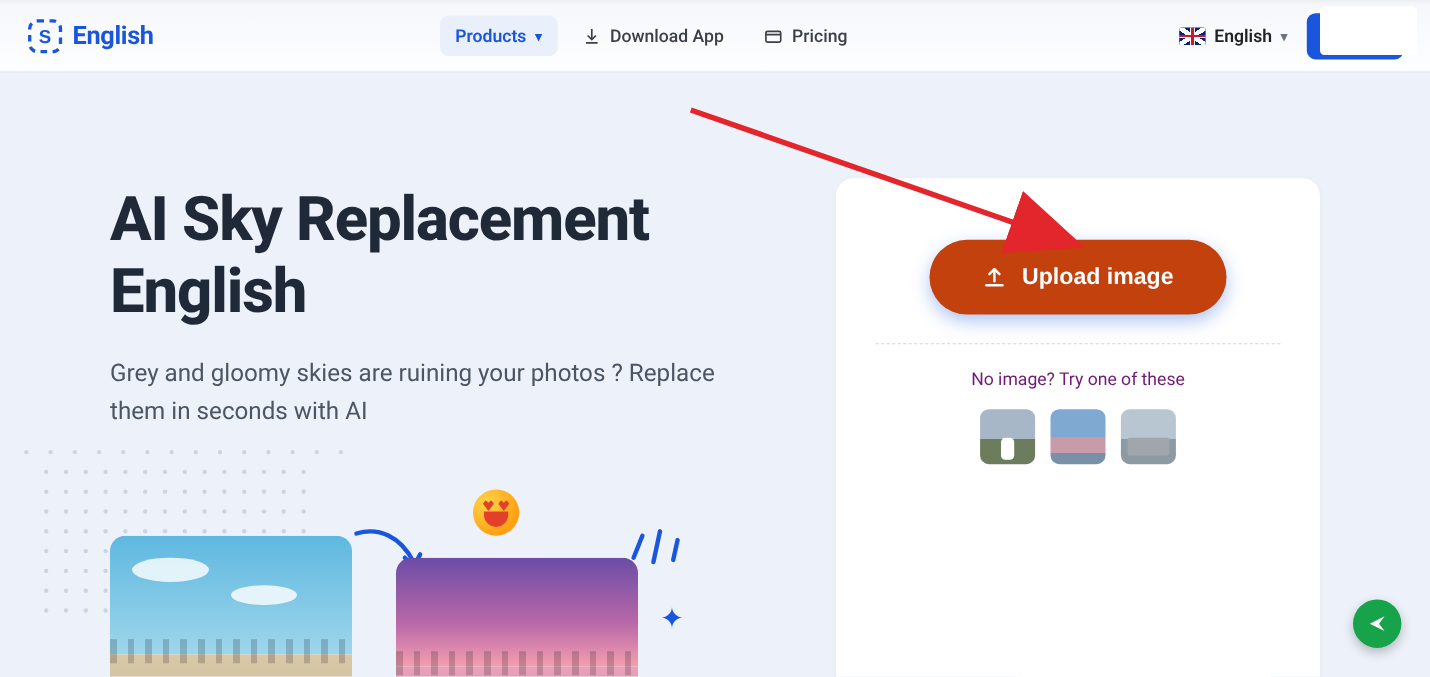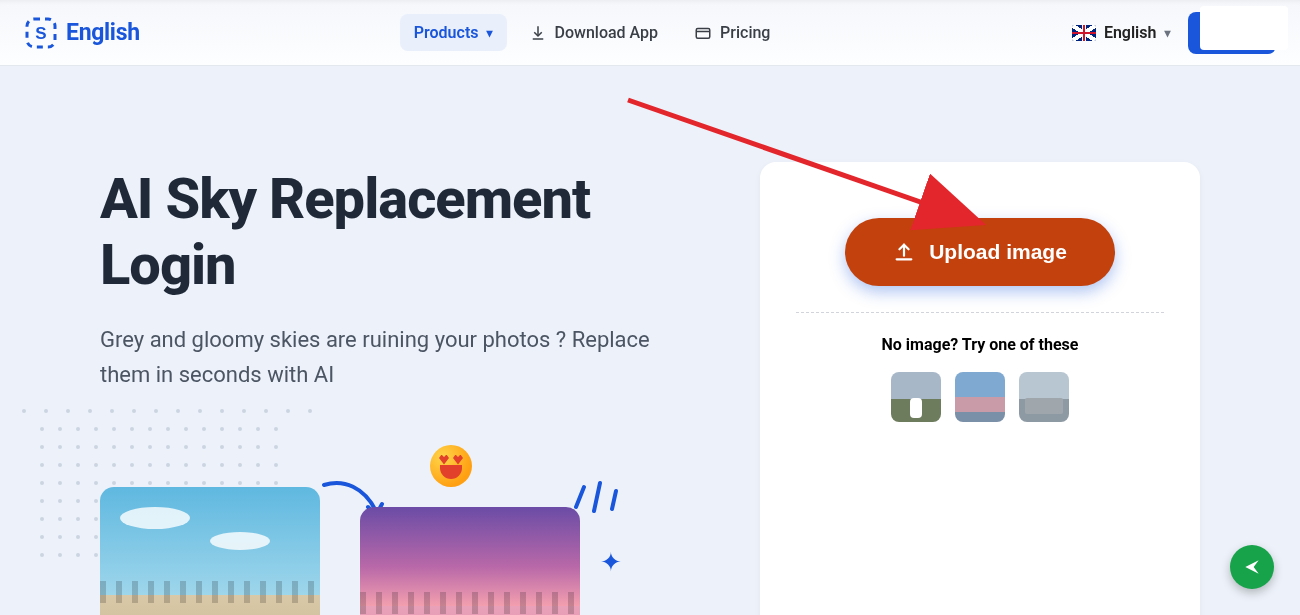--- a/index.html
+++ b/index.html
@@ -102,21 +102,21 @@
     display:flex; flex-direction:column; align-items:center;
   }
   .upload-btn {
     background:#c2410c; color:#fff; border:none; border-radius:36px;
     padding:22px 48px; font-size:21px; font-weight:700;
     display:flex; align-items:center; gap:14px; cursor:pointer;
     box-shadow:0 6px 16px rgba(26,86,219,.35);
   }
   .drop-text { margin-top:24px; text-align:center; font-size:16.5px; font-weight:600; color:#1F2937; line-height:1.5;}
   .divider { width:100%; border-top:1px dashed #D1D5DB; margin:26px 0 22px;}
-  .try-text { font-size:16px; color:#000000; font-weight:700;}
+  .try-text { font-size:16px; color:#701a75; font-weight:400;}
   .thumbs { display:flex; gap:14px; margin-top:18px;}
   .thumb { width:50px; height:50px; border-radius:8px; cursor:pointer; position:relative; overflow:hidden;}
   .thumb.t1 { background:linear-gradient(#A7B7C7 0 55%,#6E7C5E 55%);}
   .thumb.t2 { background:linear-gradient(#7FA9D0 0 50%,#C99AA8 50% 80%,#7A8FA8 80%);}
   .thumb.t3 { background:linear-gradient(#B7C6D1 0 55%,#8E9AA3 55%);}
   .thumb.t1::after{content:"";position:absolute;left:19px;top:26px;width:12px;height:20px;background:#fff;border-radius:4px;}
   .thumb.t3::after{content:"";position:absolute;left:6px;top:26px;width:38px;height:16px;background:#9FA7AC;border-radius:2px;}
   
   .red-arrow { position:absolute; left:620px; top:92px; pointer-events:none;}
   
@@ -179,21 +179,21 @@
       <span>English</span>
       <span class="chev">▾</span>
     </div>
     <button class="login-btn">Login</button>
   </div>
   <div class="top-white"></div>
 </div>
 
 <div class="hero">
   <div class="hero-left">
-    <h1>AI Sky Replacement Login</h1>
+    <h1>AI Sky Replacement English</h1>
     <p class="subtitle">Grey and gloomy skies are ruining your photos ? Replace them in seconds with AI</p>
 
     <div class="dots-row">
       <span class="dot"></span>
         <span class="dot"></span>
         <span class="dot"></span>
         <span class="dot"></span>
       <span class="dot"></span>
         <span class="dot"></span>
         <span class="dot"></span>

